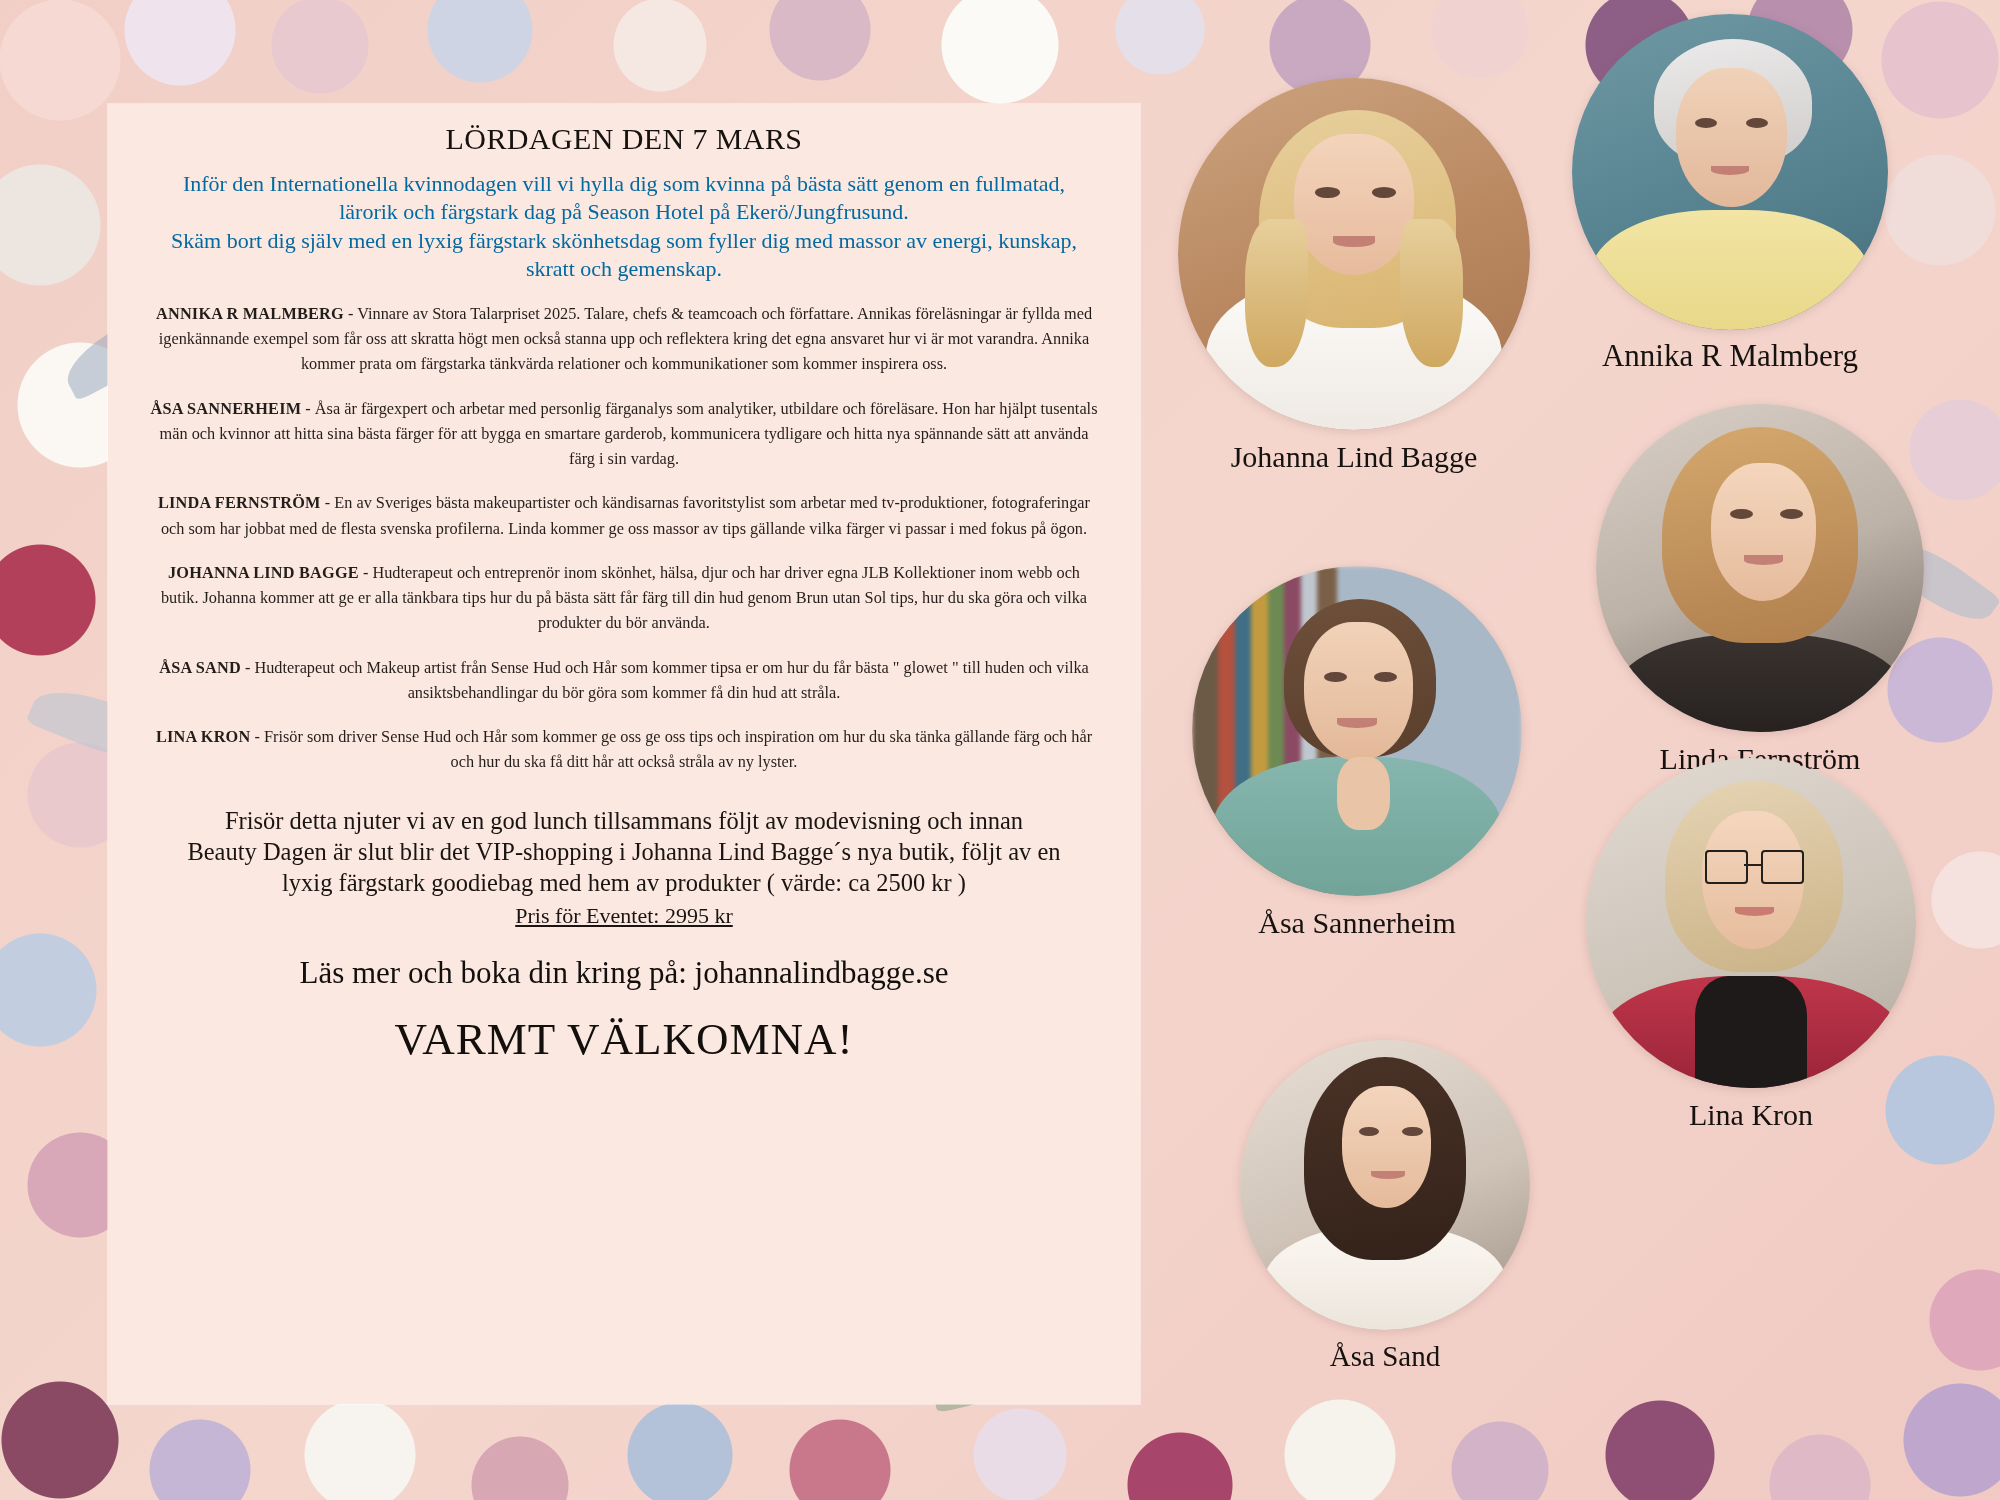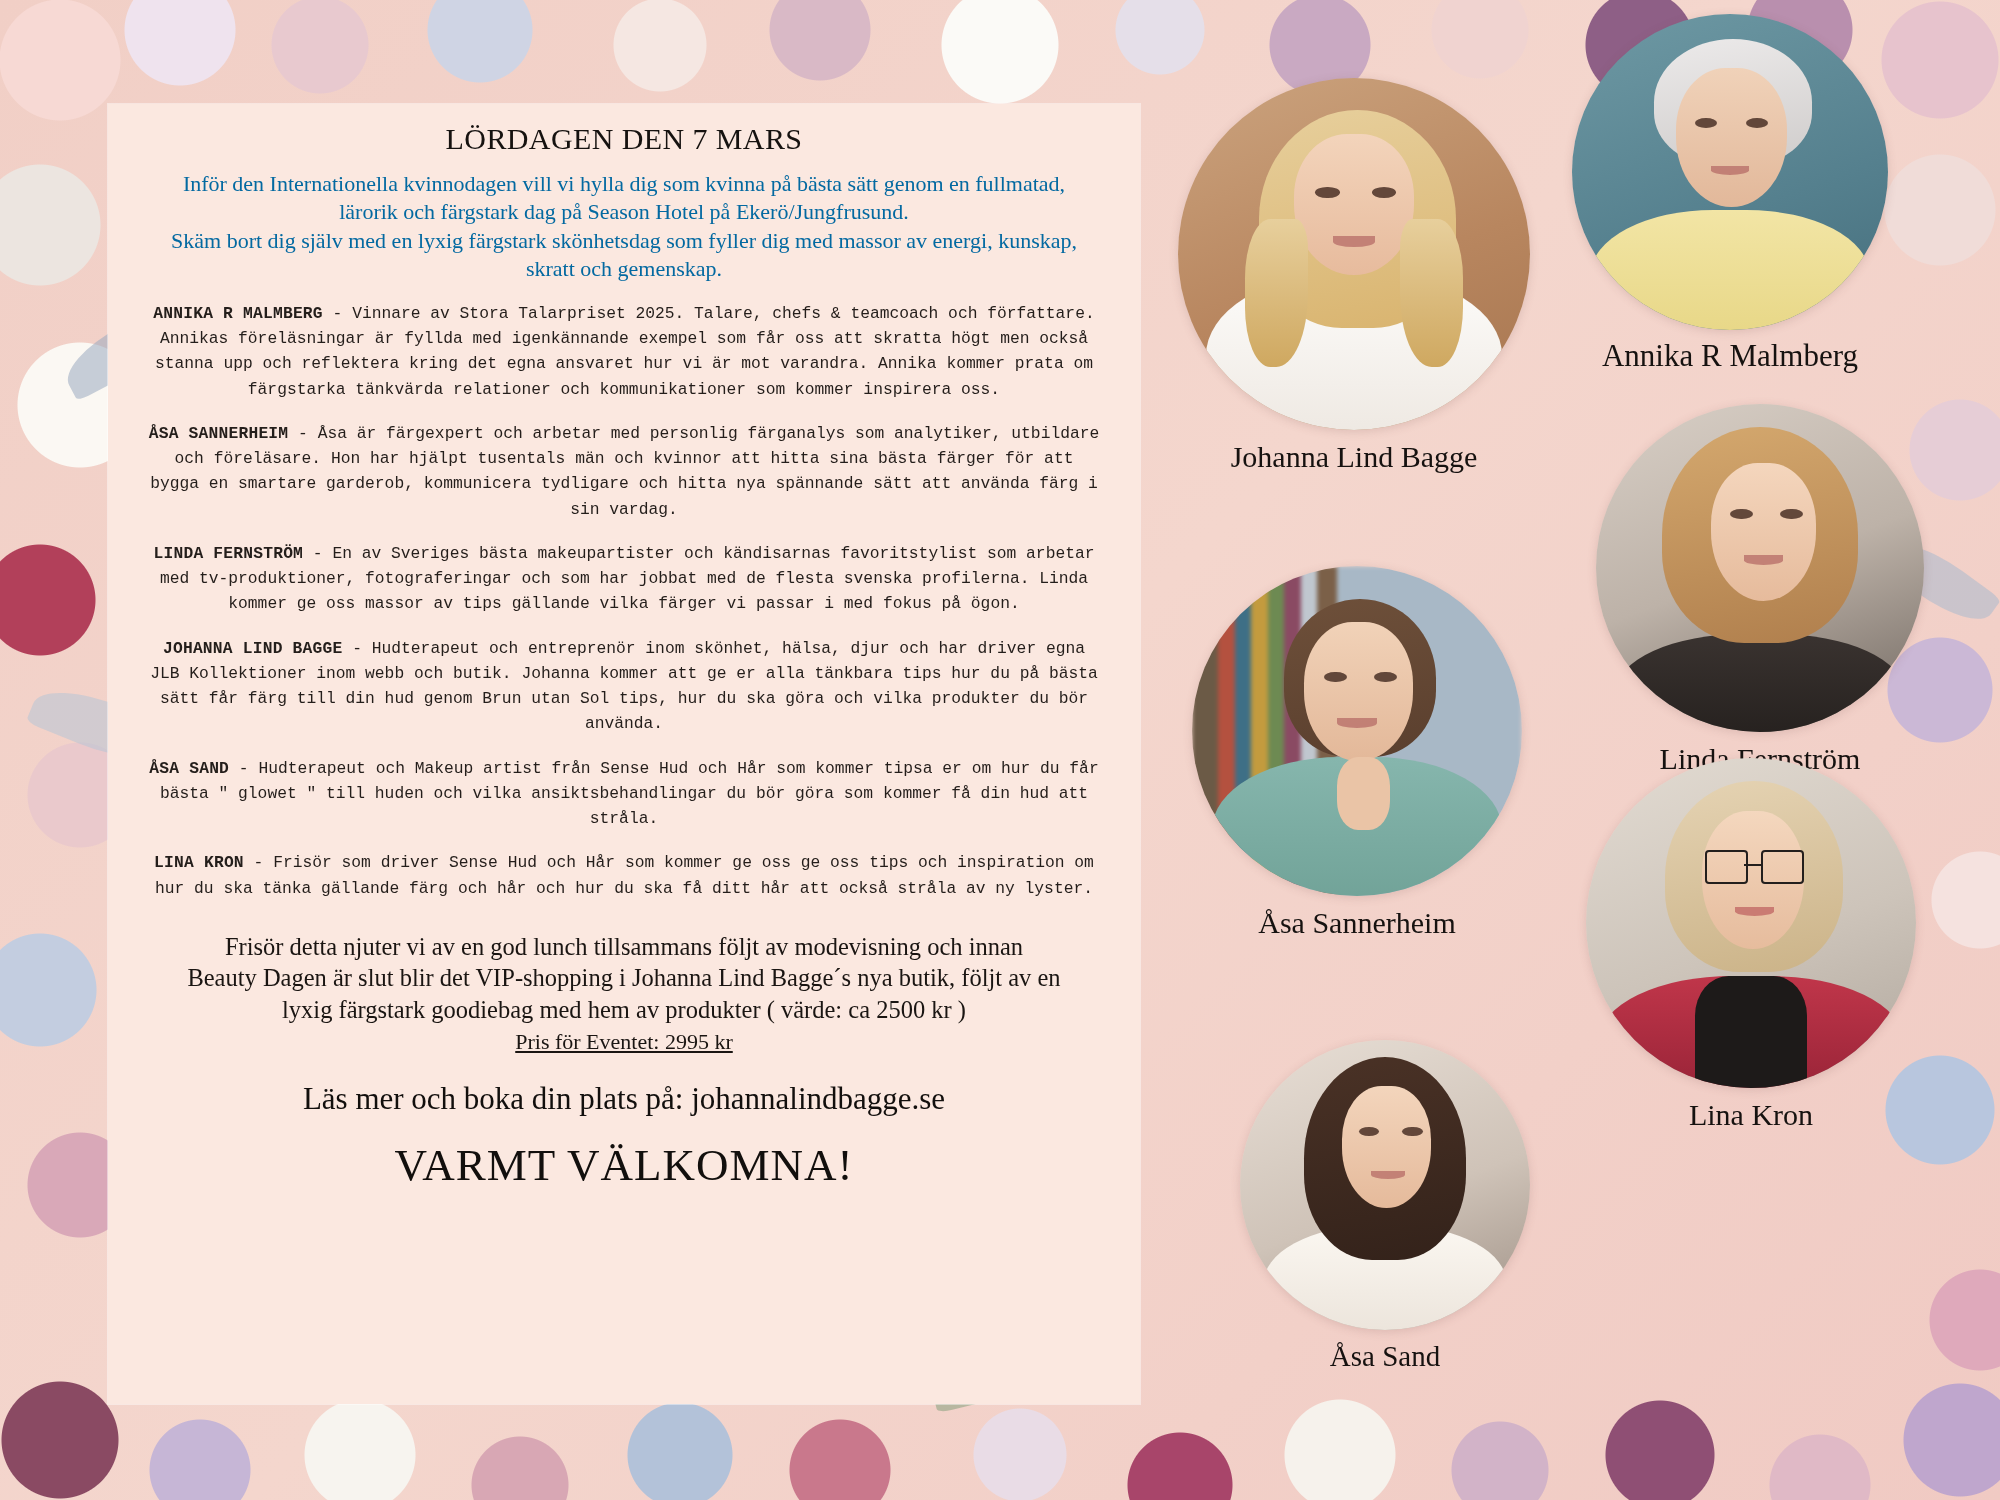--- a/index.html
+++ b/index.html
@@ -122,21 +122,21 @@
     font-size: 22px;
     line-height: 1.26;
     text-align: center;
     color: #0369a1;
     margin: 0 10px 18px 10px;
   }
   .intro p { margin: 0; }
   .intro p + p { margin-top: 2px; }
 
   .speaker {
-    font-family: Liberation Mono, monospace;
+    font-family: Liberation Serif, serif;
     font-size: 16.3px;
     line-height: 1.55;
     text-align: center;
     color: #241e1b;
     margin: 0 6px 19px 6px;
   }
   .speaker .nm {
     font-weight: bold;
     letter-spacing: .2px;
   }
@@ -267,21 +267,21 @@
       </div>
 
       <div class="outro">
         <p>Frisör detta njuter vi av en god lunch tillsammans följt av modevisning och innan</p>
         <p>Beauty Dagen är slut blir det VIP-shopping i Johanna Lind Bagge´s nya butik, följt av en</p>
         <p>lyxig färgstark goodiebag med hem av produkter ( värde: ca 2500 kr )</p>
       </div>
 
       <div class="price">Pris för Eventet: 2995 kr</div>
 
-      <div class="booking">Läs mer och boka din plats på: johannalindbagge.se</div>
+      <div class="booking">Läs mer och boka din kring på: johannalindbagge.se</div>
 
       <div class="welcome">VARMT VÄLKOMNA!</div>
 
     </div>
   </div>
 
   <div class="portrait" style="left:1178px;top:78px;">
     <div class="circle" style="width:352px;height:352px;">
       <div class="ph-inner">
         <div class="ph-bg" style="background:linear-gradient(160deg,#cba37e 0%,#b8865f 55%,#a6754f 100%);"></div>

